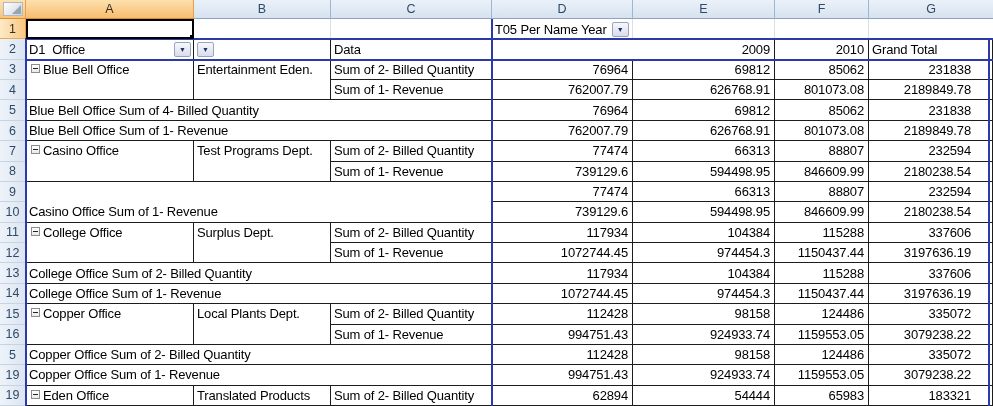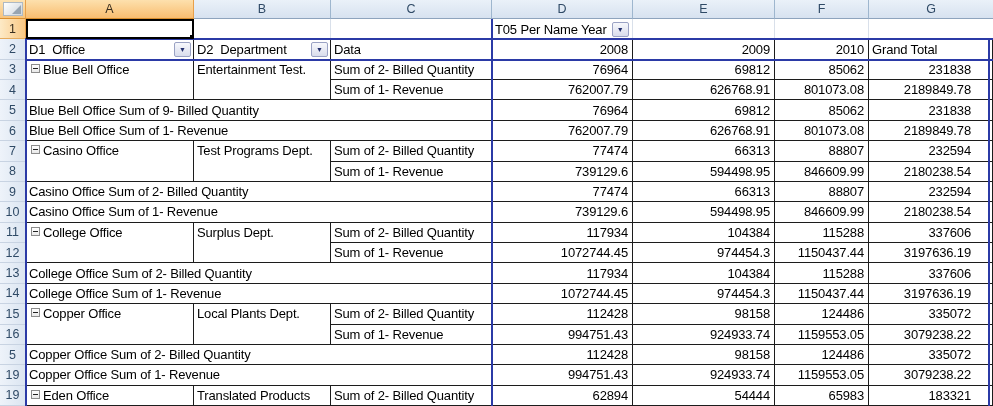--- a/index.html
+++ b/index.html
@@ -132,40 +132,39 @@
 
   <div class="c active-cell" style="grid-area:2/2"><span class="fill-handle"></span></div>
   <div class="c g1" style="grid-area:2/3"></div>
   <div class="c g1" style="grid-area:2/4"></div>
   <div class="c g1 filtercell" style="grid-area:2/5"><span class="lbl">T05 Per Name Year</span><span class="dd-btn">▼</span></div>
   <div class="c g1" style="grid-area:2/6"></div>
   <div class="c g1" style="grid-area:2/7"></div>
   <div class="c" style="grid-area:2/8"></div>
 
   <div class="c pb fieldcell" style="grid-area:3/2"><span class="lbl">D1  Office</span><span class="dd-btn">▼</span></div>
-  <div class="c pb fieldcell" style="grid-area:3/3"><span class="lbl">D2  Department</span><span class="dd-btn">▼</span></div>
+  <div class="c pb fieldcell" style="grid-area:3/3"><span class="dd-btn">▼</span></div>
   <div class="c pb txt" style="grid-area:3/4">Data</div>
-  <div class="c pb num" style="grid-area:3/5">2008</div>
   <div class="c pb num" style="grid-area:3/6">2009</div>
   <div class="c pb num" style="grid-area:3/7">2010</div>
   <div class="c pb txt top" style="grid-area:4/2/6/3"><span class="cbox"></span><span class="lbl">Blue Bell Office</span></div>
 
   <div class="c pb txt" style="grid-area:3/8">Grand Total</div>
-  <div class="c pb txt top" style="grid-area:4/3/6/4"><span class="lbl">Entertainment Test.</span></div>
+  <div class="c pb txt top" style="grid-area:4/3/6/4"><span class="lbl">Entertainment Eden.</span></div>
   <div class="c pb txt" style="grid-area:4/4">Sum of 2- Billed Quantity</div>
   <div class="c pb num" style="grid-area:4/5">76964</div>
   <div class="c pb num" style="grid-area:4/6">69812</div>
   <div class="c pb num" style="grid-area:4/7">85062</div>
   <div class="c pb num gcol" style="grid-area:4/8">231838</div>
   <div class="c pb txt" style="grid-area:5/4">Sum of 1- Revenue</div>
   <div class="c pb num" style="grid-area:5/5">762007.79</div>
   <div class="c pb num" style="grid-area:5/6">626768.91</div>
   <div class="c pb num" style="grid-area:5/7">801073.08</div>
   <div class="c pb num gcol" style="grid-area:5/8">2189849.78</div>
-  <div class="c pb txt" style="grid-area:6/2/7/5">Blue Bell Office Sum of 9- Billed Quantity</div>
+  <div class="c pb txt" style="grid-area:6/2/7/5">Blue Bell Office Sum of 4- Billed Quantity</div>
   <div class="c pb num" style="grid-area:6/5">76964</div>
   <div class="c pb num" style="grid-area:6/6">69812</div>
   <div class="c pb num" style="grid-area:6/7">85062</div>
   <div class="c pb num gcol" style="grid-area:6/8">231838</div>
   <div class="c pb txt" style="grid-area:7/2/8/5">Blue Bell Office Sum of 1- Revenue</div>
   <div class="c pb num" style="grid-area:7/5">762007.79</div>
   <div class="c pb num" style="grid-area:7/6">626768.91</div>
   <div class="c pb num" style="grid-area:7/7">801073.08</div>
   <div class="c pb num gcol" style="grid-area:7/8">2189849.78</div>
 
@@ -174,21 +173,20 @@
   <div class="c pb txt" style="grid-area:8/4">Sum of 2- Billed Quantity</div>
   <div class="c pb num" style="grid-area:8/5">77474</div>
   <div class="c pb num" style="grid-area:8/6">66313</div>
   <div class="c pb num" style="grid-area:8/7">88807</div>
   <div class="c pb num gcol" style="grid-area:8/8">232594</div>
   <div class="c pb txt" style="grid-area:9/4">Sum of 1- Revenue</div>
   <div class="c pb num" style="grid-area:9/5">739129.6</div>
   <div class="c pb num" style="grid-area:9/6">594498.95</div>
   <div class="c pb num" style="grid-area:9/7">846609.99</div>
   <div class="c pb num gcol" style="grid-area:9/8">2180238.54</div>
-  <div class="c pb txt" style="grid-area:10/2/11/5">Casino Office Sum of 2- Billed Quantity</div>
   <div class="c pb num" style="grid-area:10/5">77474</div>
   <div class="c pb num" style="grid-area:10/6">66313</div>
   <div class="c pb num" style="grid-area:10/7">88807</div>
   <div class="c pb num gcol" style="grid-area:10/8">232594</div>
   <div class="c pb txt" style="grid-area:11/2/12/5">Casino Office Sum of 1- Revenue</div>
   <div class="c pb num" style="grid-area:11/5">739129.6</div>
   <div class="c pb num" style="grid-area:11/6">594498.95</div>
   <div class="c pb num" style="grid-area:11/7">846609.99</div>
   <div class="c pb num gcol" style="grid-area:11/8">2180238.54</div>
 

